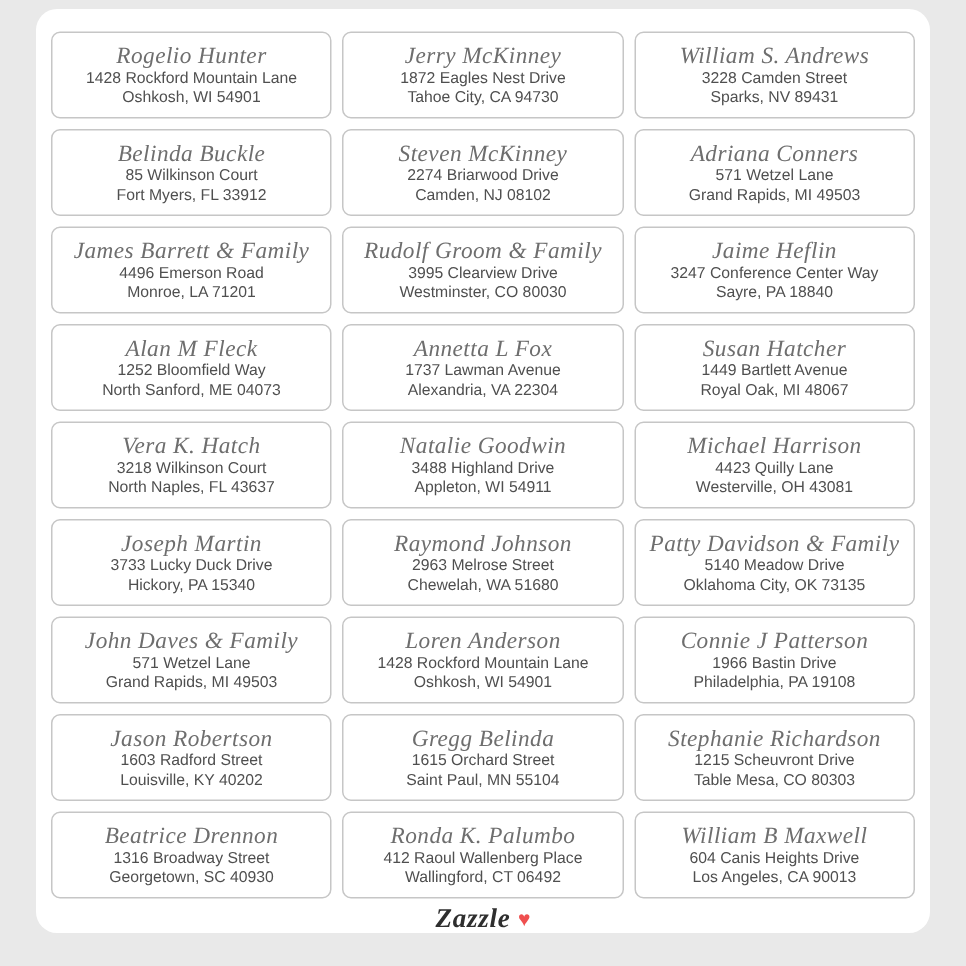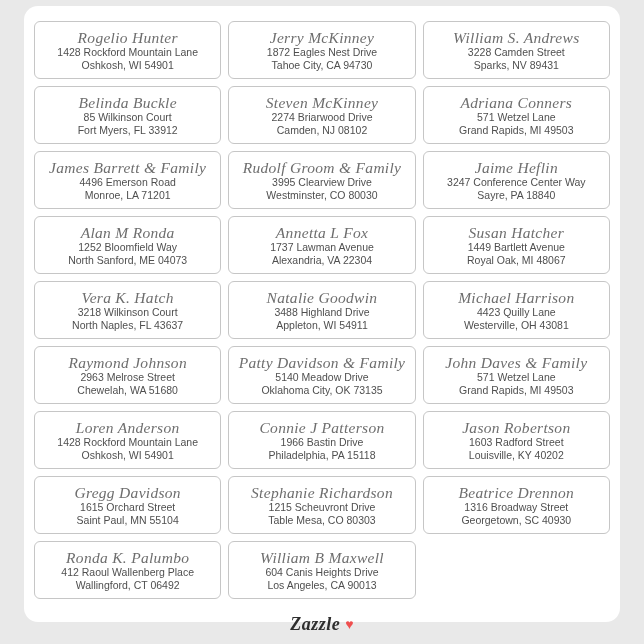--- a/index.html
+++ b/index.html
@@ -61,21 +61,21 @@
     line-height: 13px;
     color: var(--addr-color, #4f4f4f);
     white-space: nowrap;
   }
   .branding {
     height: 22px;
     display: flex;
     align-items: center;
     justify-content: center;
     gap: 5px;
-    margin-top: 14px;
+    margin-top: 2px;
   }
   .logo {
     font-family: "Liberation Serif", "DejaVu Serif", serif;
     font-weight: bold;
     font-style: italic;
     font-size: 18px;
     color: var(--logo-color, #2e2e2e);
     letter-spacing: 0.5px;
   }
   .heart {
@@ -138,21 +138,21 @@
     <div class="addr">Westminster, CO 80030</div>
   </div>
 
   <div class="label">
     <div class="name">Jaime Heflin</div>
     <div class="addr">3247 Conference Center Way</div>
     <div class="addr">Sayre, PA 18840</div>
   </div>
 
   <div class="label">
-    <div class="name">Alan M Ronda</div>
+    <div class="name">Alan M Fleck</div>
     <div class="addr">1252 Bloomfield Way</div>
     <div class="addr">North Sanford, ME 04073</div>
   </div>
 
   <div class="label">
     <div class="name">Annetta L Fox</div>
     <div class="addr">1737 Lawman Avenue</div>
     <div class="addr">Alexandria, VA 22304</div>
   </div>
 
@@ -173,20 +173,25 @@
     <div class="addr">3488 Highland Drive</div>
     <div class="addr">Appleton, WI 54911</div>
   </div>
 
   <div class="label">
     <div class="name">Michael Harrison</div>
     <div class="addr">4423 Quilly Lane</div>
     <div class="addr">Westerville, OH 43081</div>
   </div>
 
+  <div class="label">
+    <div class="name">Joseph Martin</div>
+    <div class="addr">3733 Lucky Duck Drive</div>
+    <div class="addr">Hickory, PA 15340</div>
+  </div>
 
   <div class="label">
     <div class="name">Raymond Johnson</div>
     <div class="addr">2963 Melrose Street</div>
     <div class="addr">Chewelah, WA 51680</div>
   </div>
 
   <div class="label">
     <div class="name">Patty Davidson &amp; Family</div>
     <div class="addr">5140 Meadow Drive</div>
@@ -201,31 +206,31 @@
 
   <div class="label">
     <div class="name">Loren Anderson</div>
     <div class="addr">1428 Rockford Mountain Lane</div>
     <div class="addr">Oshkosh, WI 54901</div>
   </div>
 
   <div class="label">
     <div class="name">Connie J Patterson</div>
     <div class="addr">1966 Bastin Drive</div>
-    <div class="addr">Philadelphia, PA 15118</div>
+    <div class="addr">Philadelphia, PA 19108</div>
   </div>
 
   <div class="label">
     <div class="name">Jason Robertson</div>
     <div class="addr">1603 Radford Street</div>
     <div class="addr">Louisville, KY 40202</div>
   </div>
 
   <div class="label">
-    <div class="name">Gregg Davidson</div>
+    <div class="name">Gregg Belinda</div>
     <div class="addr">1615 Orchard Street</div>
     <div class="addr">Saint Paul, MN 55104</div>
   </div>
 
   <div class="label">
     <div class="name">Stephanie Richardson</div>
     <div class="addr">1215 Scheuvront Drive</div>
     <div class="addr">Table Mesa, CO 80303</div>
   </div>
 

